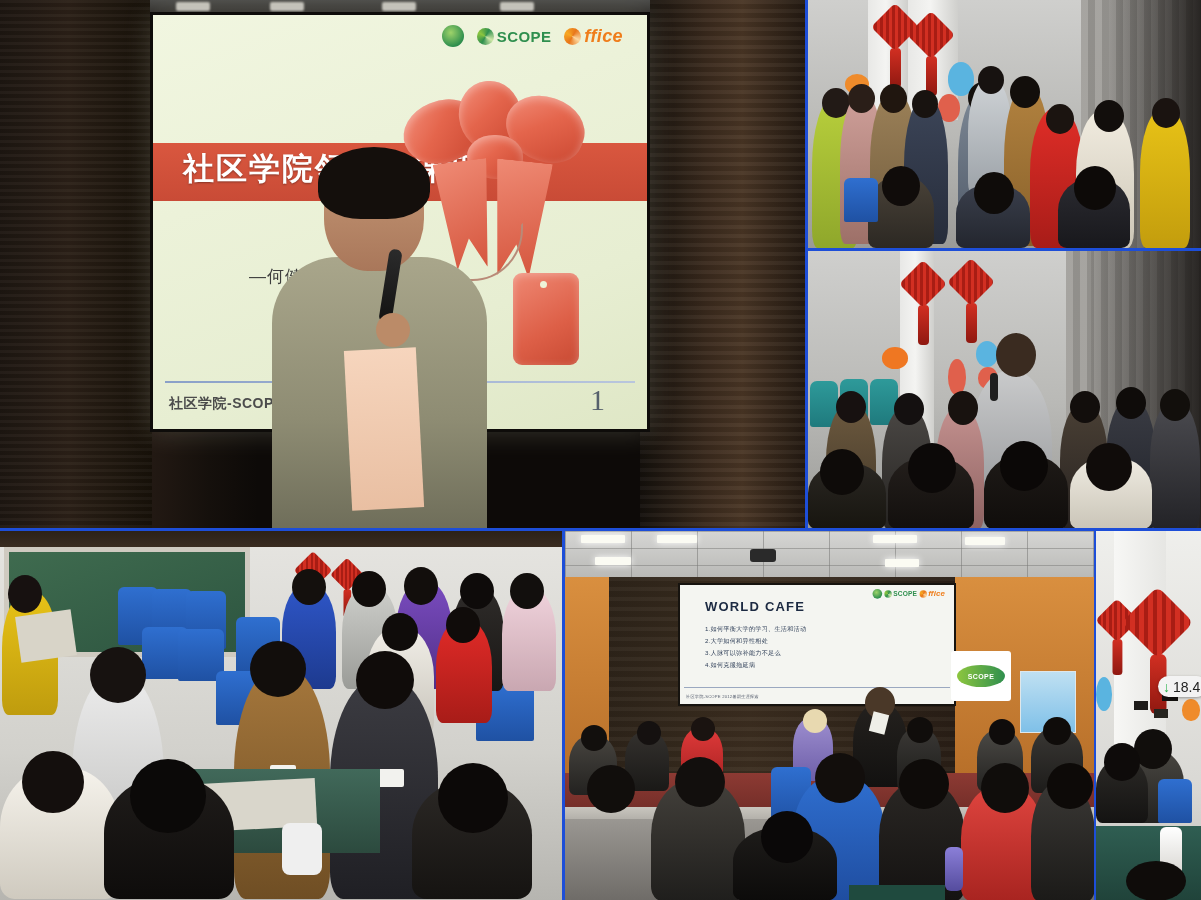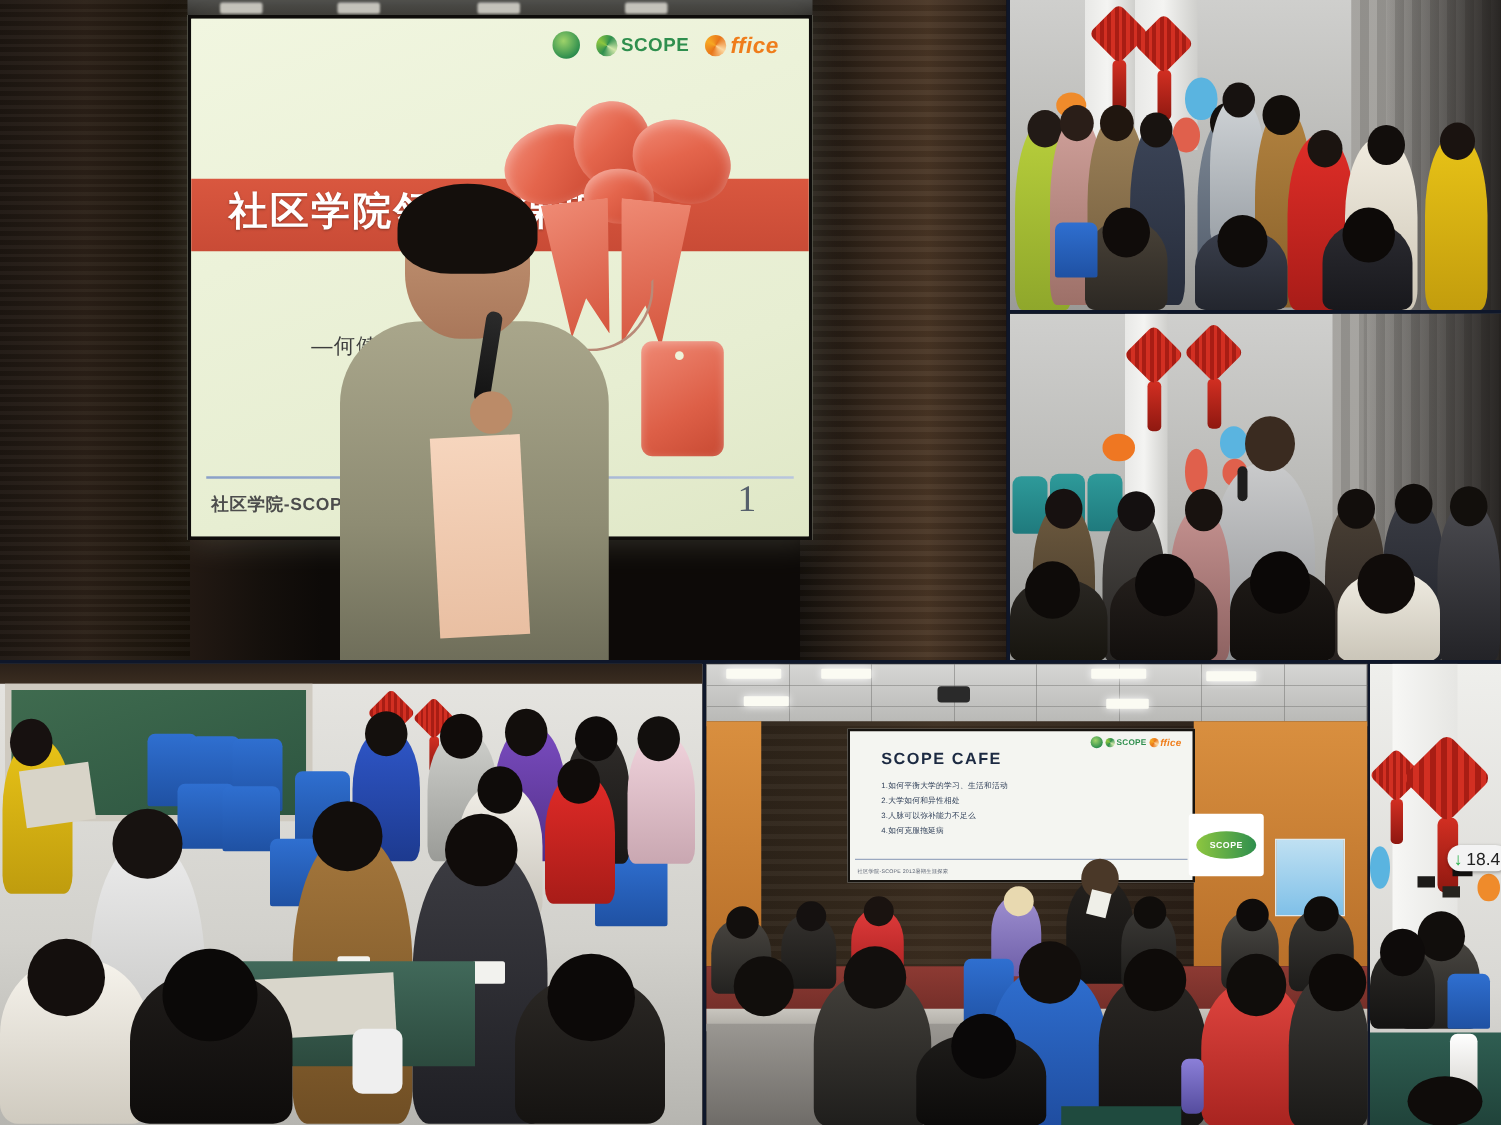--- a/index.html
+++ b/index.html
@@ -1,19 +1,19 @@
 <!DOCTYPE html>
 <html><head>
 <meta charset="utf-8">
 <style>
   * { box-sizing: border-box; margin:0; padding:0; }
   html,body { width:1201px; height:900px; overflow:hidden; background:#ffffff;
     font-family:"Liberation Sans", sans-serif; }
 
-  #collage { position:relative; width:1201px; height:900px; background:#0f172a; }
+  #collage { position:relative; width:1201px; height:900px; background:#1d4ed8; }
 
   .photo { position:absolute; overflow:hidden; background:#1a1512; }
 
   
   #p-speaker { left:0; top:0; width:805px; height:528px; }
   .room-wall {
     position:absolute; inset:0;
     background:
       linear-gradient(90deg,#120d0a 0%,#1c1410 10%,#241a14 18%,#15100c 26%,#0d0a08 32%),
       linear-gradient(#0b0908,#0b0908);
@@ -453,21 +453,21 @@
         <div class="logo-circ"></div>
         <div class="logo-scope">
           <div class="spiral"></div>
           <span class="logo-txt">SCOPE</span>
         </div>
         <div class="logo-scope">
           <div class="spiral orange"></div>
           <span class="logo-txt orange">ffice</span>
         </div>
       </div>
-      <div class="wc-title">SCOPE CAFE</div>
+      <div class="wc-title">WORLD CAFE</div>
       <div class="wc-list blur">
         <div>1.如何平衡大学的学习、生活和活动</div>
         <div>2.大学如何和异性相处</div>
         <div>3.人脉可以弥补能力不足么</div>
         <div>4.如何克服拖延病</div>
       </div>
       <div class="wc-rule"></div>
       <div class="wc-foot blur">社区学院-SCOPE 2012暑期生涯探索</div>
     </div>
 

